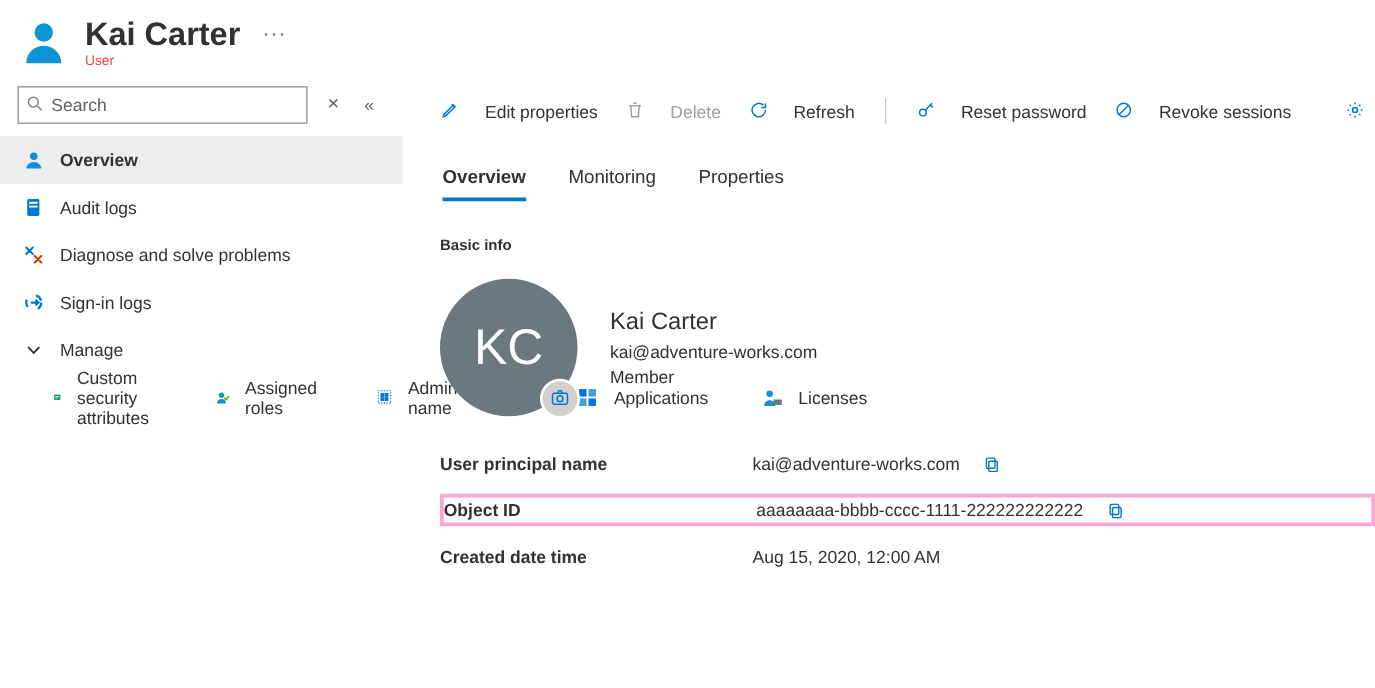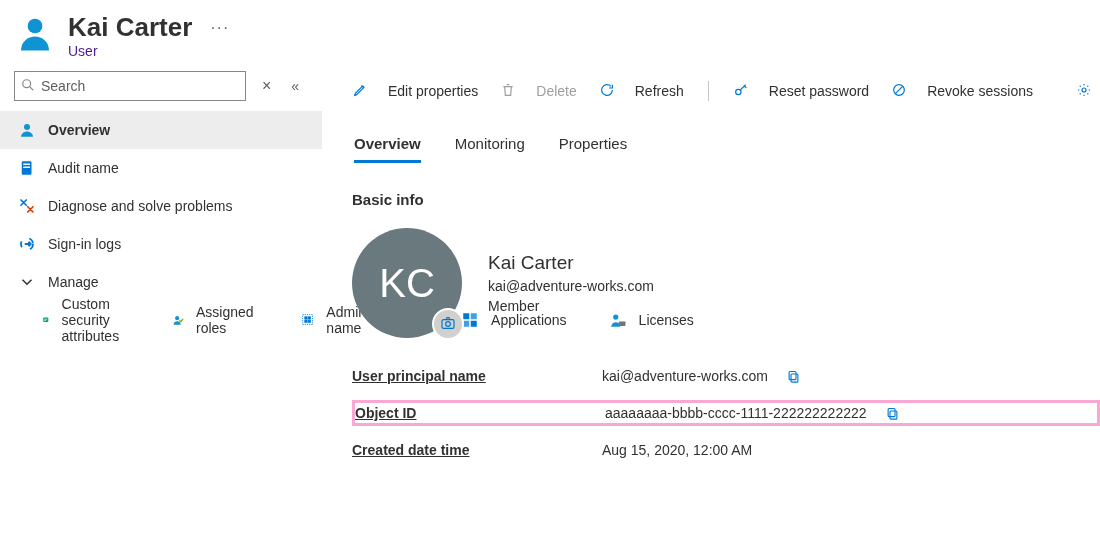--- a/index.html
+++ b/index.html
@@ -17,21 +17,21 @@
       display: flex;
       align-items: flex-start;
       padding: 12px 14px 8px 14px;
       gap: 12px;
     }
     .header-icon svg { width: 42px; height: 42px; }
     .header-title-wrap { display: flex; flex-direction: column; }
     .header-title-row { display: flex; align-items: center; gap: 18px; }
     .page-title { font-size: 26px; font-weight: 600; color: #323130; }
     .more-dots { color: #605e5c; font-size: 16px; letter-spacing: 1px; cursor: pointer; }
-    .page-subtitle { font-size: 14px; color: #4c1d95; margin-top: 0px; }
+    .page-subtitle { font-size: 11px; color: #ef4444; margin-top: 0px; }
     .content-row { display: flex; flex: 1; min-height: 0; }
     .sidebar {
       width: 322px;
       display: flex;
       flex-direction: column;
       padding: 0 0 0 0;
     }
     .search-row {
       display: flex;
       align-items: center;
@@ -119,21 +119,21 @@
       padding-bottom: 8px;
       cursor: pointer;
       color: #323130;
     }
     .tab.active {
       font-weight: 600;
       border-bottom: 3px solid #0078d4;
     }
     .section-title {
       font-weight: 600;
-      font-size: 15px;
+      font-size: 12px;
       margin-top: 28px;
     }
     .basic-info {
       display: flex;
       gap: 26px;
       margin-top: 20px;
       align-items: center;
     }
     .avatar-wrap { position: relative; width: 110px; height: 110px; }
     .avatar-circle {
@@ -156,21 +156,21 @@
     .basic-info-text { display: flex; flex-direction: column; gap: 4px; }
     .bi-name { font-size: 19px; font-weight: 400; }
     .bi-email, .bi-member { font-size: 14px; color: #323130; }
     .props { margin-top: 28px; display: flex; flex-direction: column; gap: 14px; }
     .prop-row {
       display: flex;
       align-items: center;
       font-size: 14px;
       padding: 2px 4px 2px 0;
     }
-    .prop-label { width: 250px; font-weight: 600; text-decoration: underline; }
+    .prop-label { width: 250px; font-weight: 600; }
     .prop-value { color: #323130; }
     .copy-btn { margin-left: 18px; cursor: pointer; display: inline-flex; }
     .copy-btn svg { width: 15px; height: 15px; }
     .highlight-row {
       border: 3px solid #f9a8d4;
     }
   </style>
 </head>
 <body>
 
@@ -218,21 +218,21 @@
           <span>Overview</span>
         </div>
         <div class="nav-item">
           <span class="icon">
             <svg viewBox="0 0 24 24" fill="#0078d4">
                 <rect x="5" y="3" width="13" height="18" rx="1.5" fill="#0078d4"></rect>
                 <rect x="7" y="6" width="9" height="2" fill="#fff"></rect>
                 <rect x="7" y="10" width="9" height="2" fill="#fff"></rect>
               </svg>
           </span>
-          <span>Audit name</span>
+          <span>Audit logs</span>
         </div>
         <div class="nav-item">
           <span class="icon">
             <svg viewBox="0 0 24 24">
                 <path d="M4 4l7 7M11 4l-7 7" stroke="#0078d4" stroke-width="2.2" stroke-linecap="round"></path>
                 <path d="M13 13l7 7M20 13l-7 7" stroke="#d83b01" stroke-width="2.2" stroke-linecap="round"></path>
               </svg>
           </span>
           <span>Diagnose and solve problems</span>
         </div>

